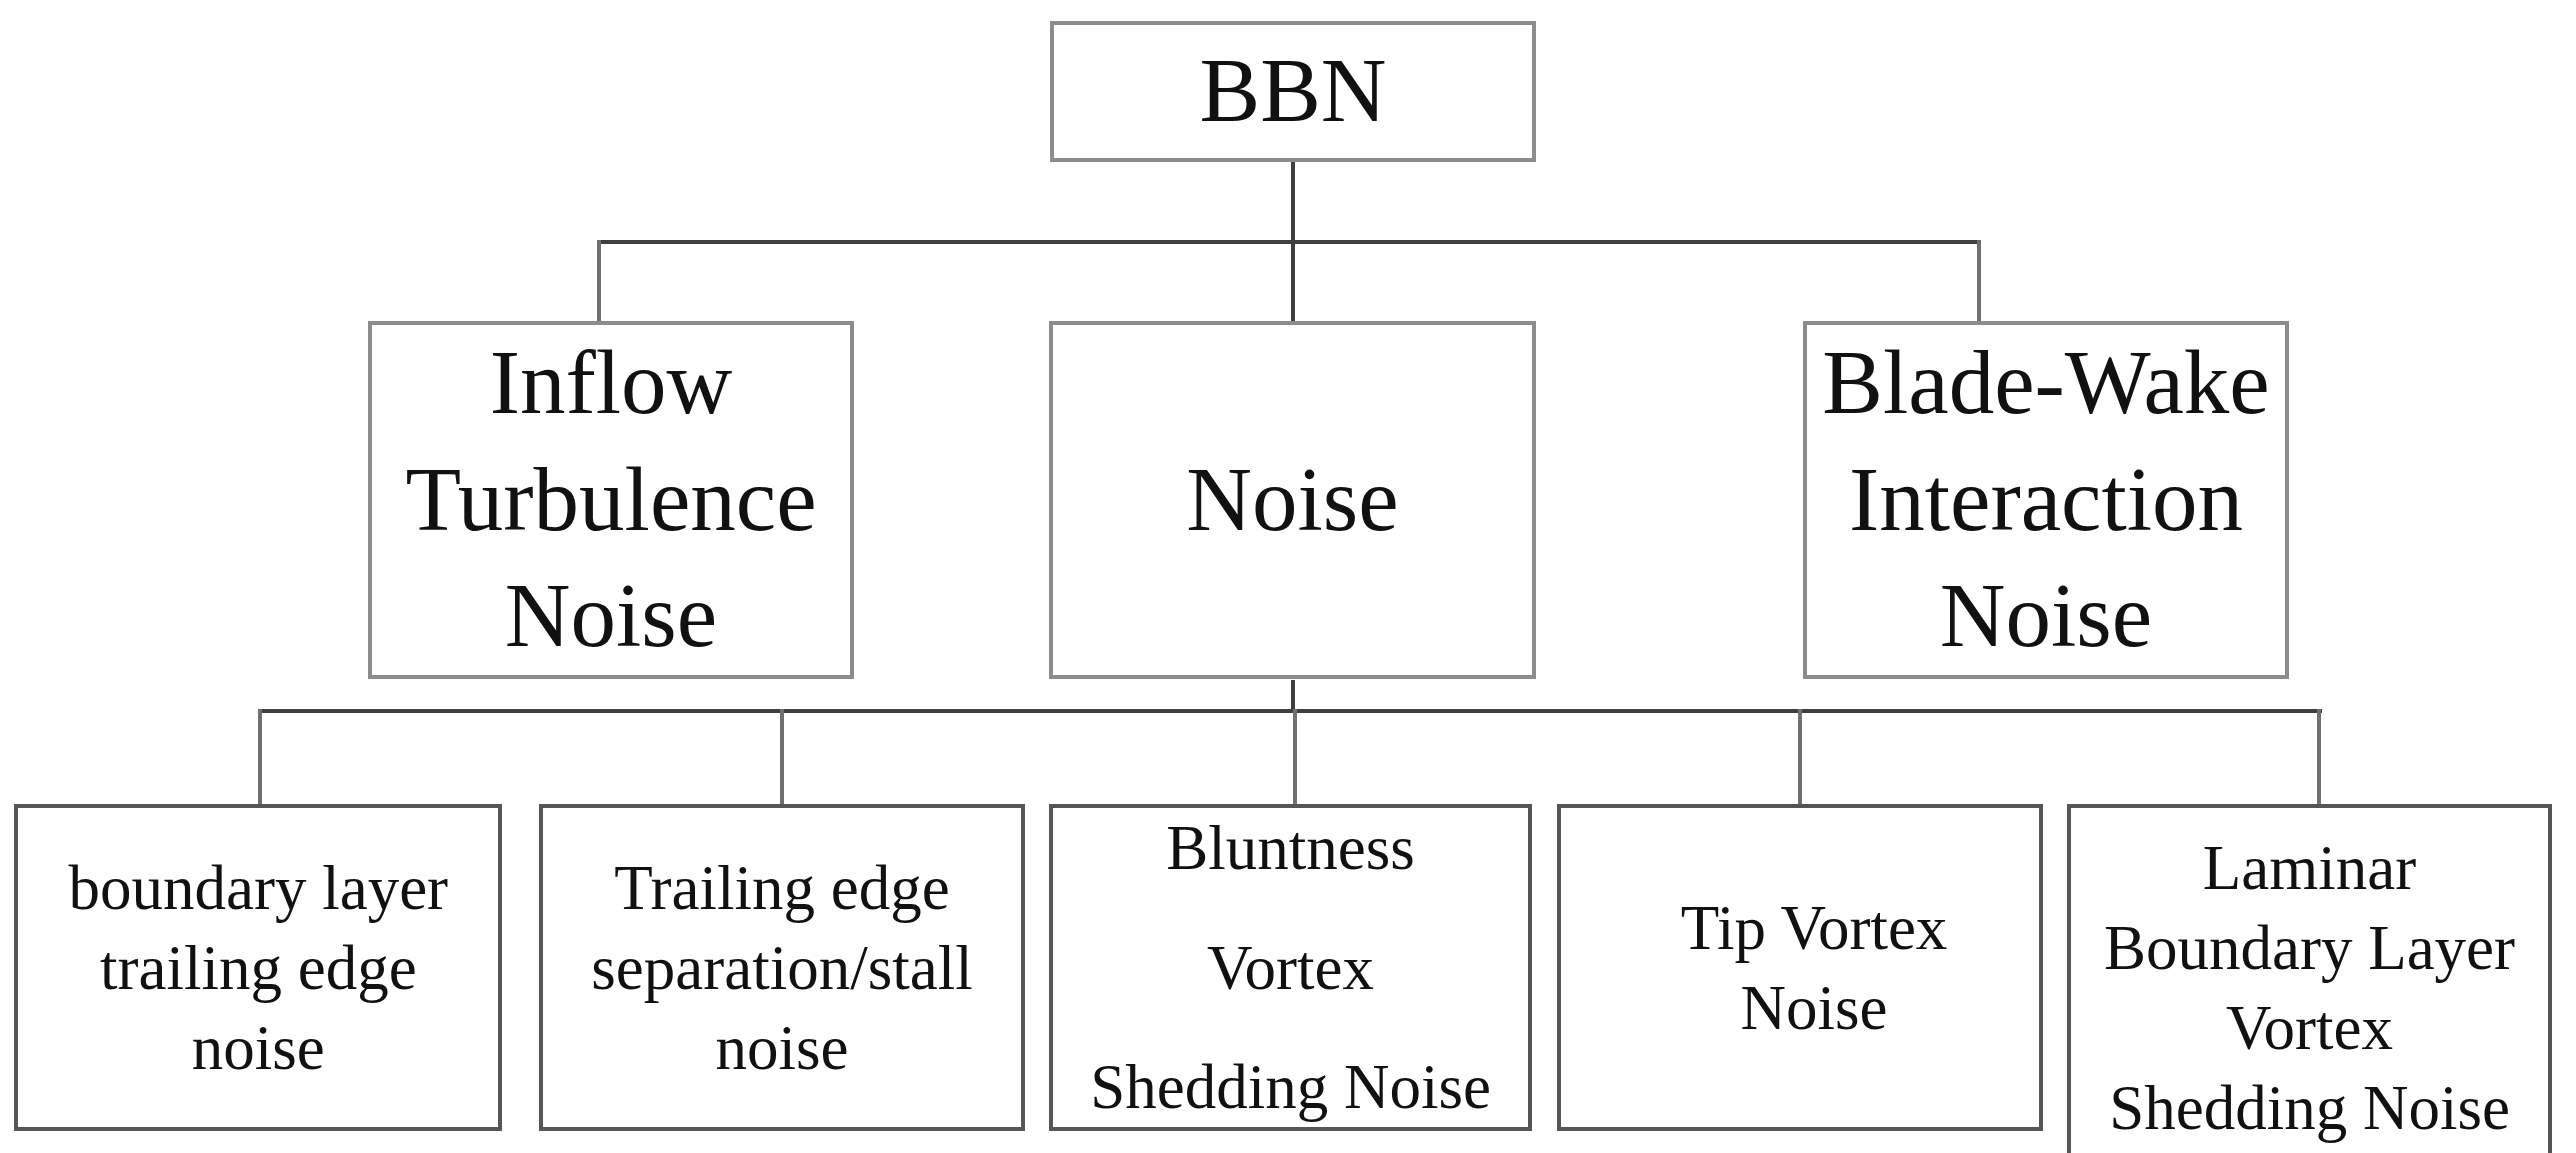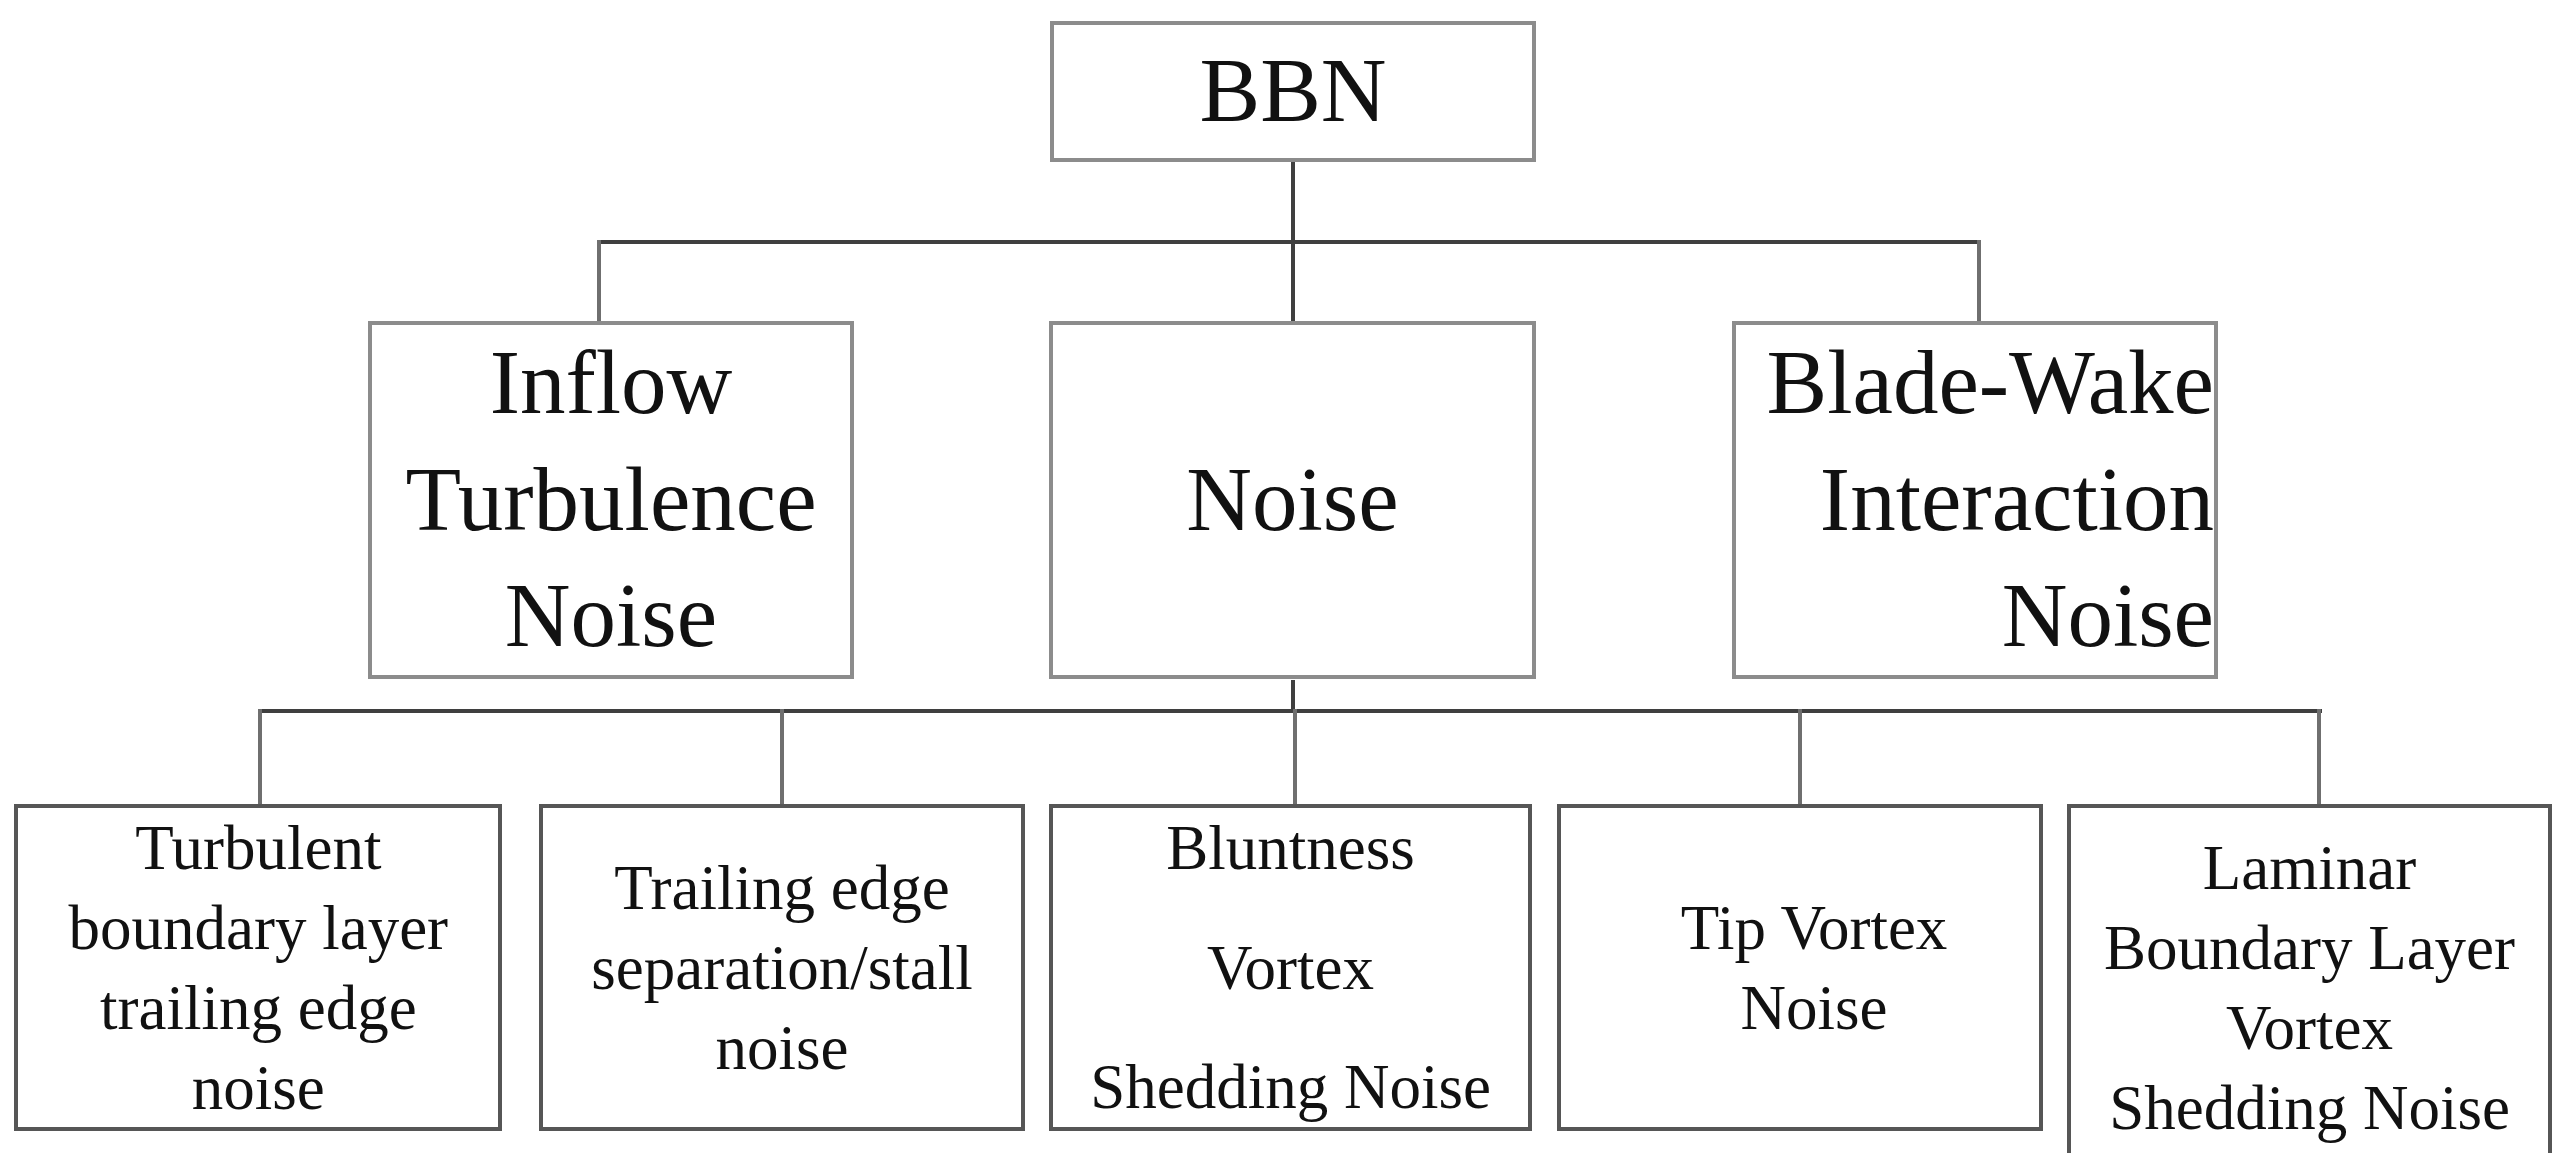--- a/index.html
+++ b/index.html
@@ -56,36 +56,35 @@
   <div class="node lvl12 fs-lvl2" style="left:368px; top:321px; width:486px; height:358px;align-items:center;">
     <span class="line">Inflow</span>
     <span class="line">Turbulence</span>
     <span class="line">Noise</span>
   </div>
 
   <div class="node lvl12 fs-lvl2" style="left:1049px; top:321px; width:487px; height:358px;">
     <span class="line">Noise</span>
   </div>
 
-  <div class="node lvl12 fs-lvl2" style="left:1732px; top:321px; width:486px; height:358px;align-items:flex-end;">
+  <div class="node lvl12 fs-lvl2" style="left:1803px; top:321px; width:486px; height:358px;">
     <span class="line">Blade-Wake</span>
     <span class="line">Interaction</span>
     <span class="line">Noise</span>
   </div>
 
   <div class="connector" style="left:1291px; top:680px; width:3.8px; height:33px;"></div>
   <div class="connector" style="left:258px; top:709px; width:2064px; height:3.8px;"></div>
   <div class="connector light" style="left:258px; top:709px; width:3.8px; height:95px;"></div>
   <div class="connector light" style="left:780px; top:709px; width:3.8px; height:95px;"></div>
   <div class="connector light" style="left:1293px; top:709px; width:3.8px; height:95px;"></div>
   <div class="connector light" style="left:1798px; top:709px; width:3.8px; height:95px;"></div>
   <div class="connector light" style="left:2317px; top:709px; width:3.8px; height:95px;"></div>
 
   <div class="node lvl3 fs-lvl3" style="left:14.3px; top:804px; width:488px; height:327px;">
-    <span class="line">Turbulent</span>
     <span class="line">boundary layer</span>
     <span class="line">trailing edge</span>
     <span class="line">noise</span>
   </div>
 
   <div class="node lvl3 fs-lvl3" style="left:539px; top:804px; width:486px; height:327px;">
     <span class="line">Trailing edge</span>
     <span class="line">separation/stall</span>
     <span class="line">noise</span>
   </div>

